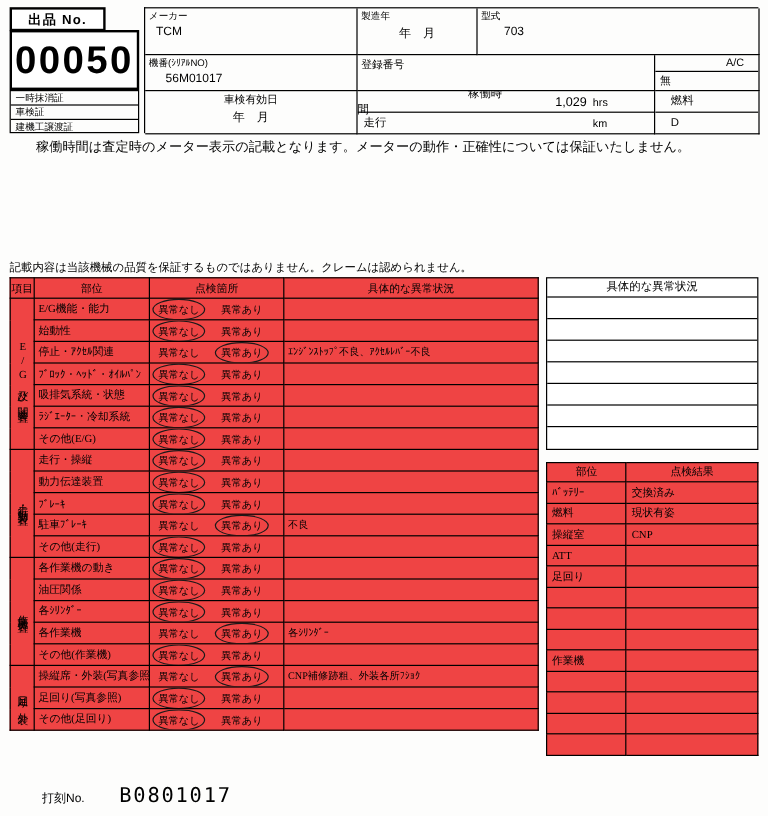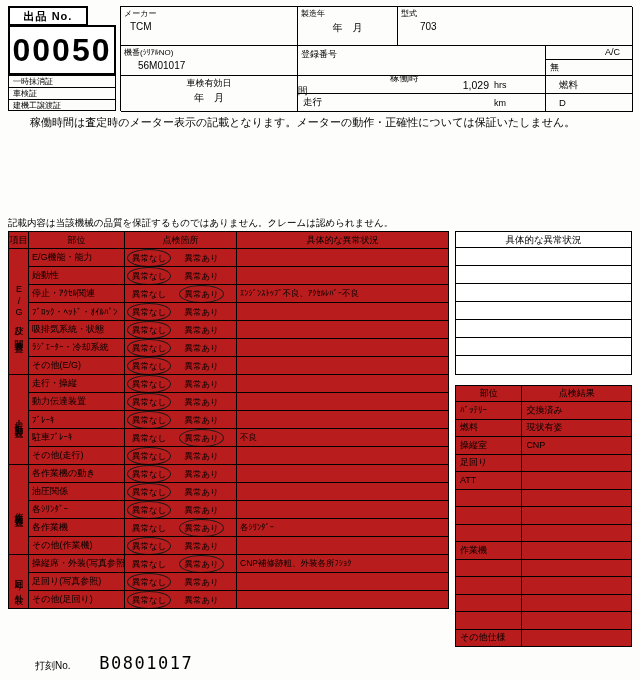--- a/index.html
+++ b/index.html
@@ -57,21 +57,21 @@
   .hunit { width:56px; font-size:9px; padding-left:5px; box-sizing:border-box; }
   .frow { height:17px; font-size:9.5px; line-height:17px; padding-left:13px; }
   .frow1 { border-bottom:1px solid #000; height:18px; box-sizing:border-box; line-height:17px; }
 
   .hnote { position:absolute; left:30px; top:115px; width:600px; font-size:11px; }
 
   
   .disclaimer { position:absolute; left:8px; top:217px; font-size:9.5px; }
 
   
-  table { border-collapse:collapse; table-layout:fixed; background:#b91c1c; }
+  table { border-collapse:collapse; table-layout:fixed; background:#ef4444;font-family:Liberation Serif, serif; }
   .insp { position:absolute; left:8px; top:231px; width:440px; border:1.5px solid #000; }
   .insp th { box-sizing:border-box; height:17px; border:1px solid #000; font-weight:normal;
              font-size:9px; text-align:center; padding:0; }
   .insp td { box-sizing:border-box; height:18px; border:1px solid #000; font-size:9px;
              padding:0; vertical-align:middle; overflow:hidden; white-space:nowrap; }
   .group-cell { text-align:center; }
   .vlabel { writing-mode:vertical-rl; text-orientation:upright; font-size:9px;
             letter-spacing:1.5px; line-height:1; display:inline-block; }
   .part-cell { padding-left:3px !important; }
   .point-cell { padding-left:7px !important; }
@@ -320,28 +320,28 @@
         </tr>
         <tr>
           <td>燃料</td>
           <td>現状有姿</td>
         </tr>
         <tr>
           <td>操縦室</td>
           <td>CNP</td>
         </tr>
         <tr>
+          <td>ATT</td>
+          <td></td>
+        </tr>
+        <tr>
           <td>足回り</td>
           <td></td>
         </tr>
         <tr>
-          <td>ATT</td>
-          <td></td>
-        </tr>
-        <tr>
           <td></td>
           <td></td>
         </tr>
         <tr>
           <td></td>
           <td></td>
         </tr>
         <tr>
           <td></td>
           <td></td>
@@ -357,24 +357,20 @@
         <tr>
           <td></td>
           <td></td>
         </tr>
         <tr>
           <td></td>
           <td></td>
         </tr>
         <tr>
           <td></td>
-          <td></td>
-        </tr>
-        <tr>
-          <td>その他仕様</td>
           <td></td>
         </tr>
       </tbody>
   </table>
 
   <div class="stamp">
     <span>打刻No.</span>
     <span class="stamp-val">B0801017</span>
   </div>
 

